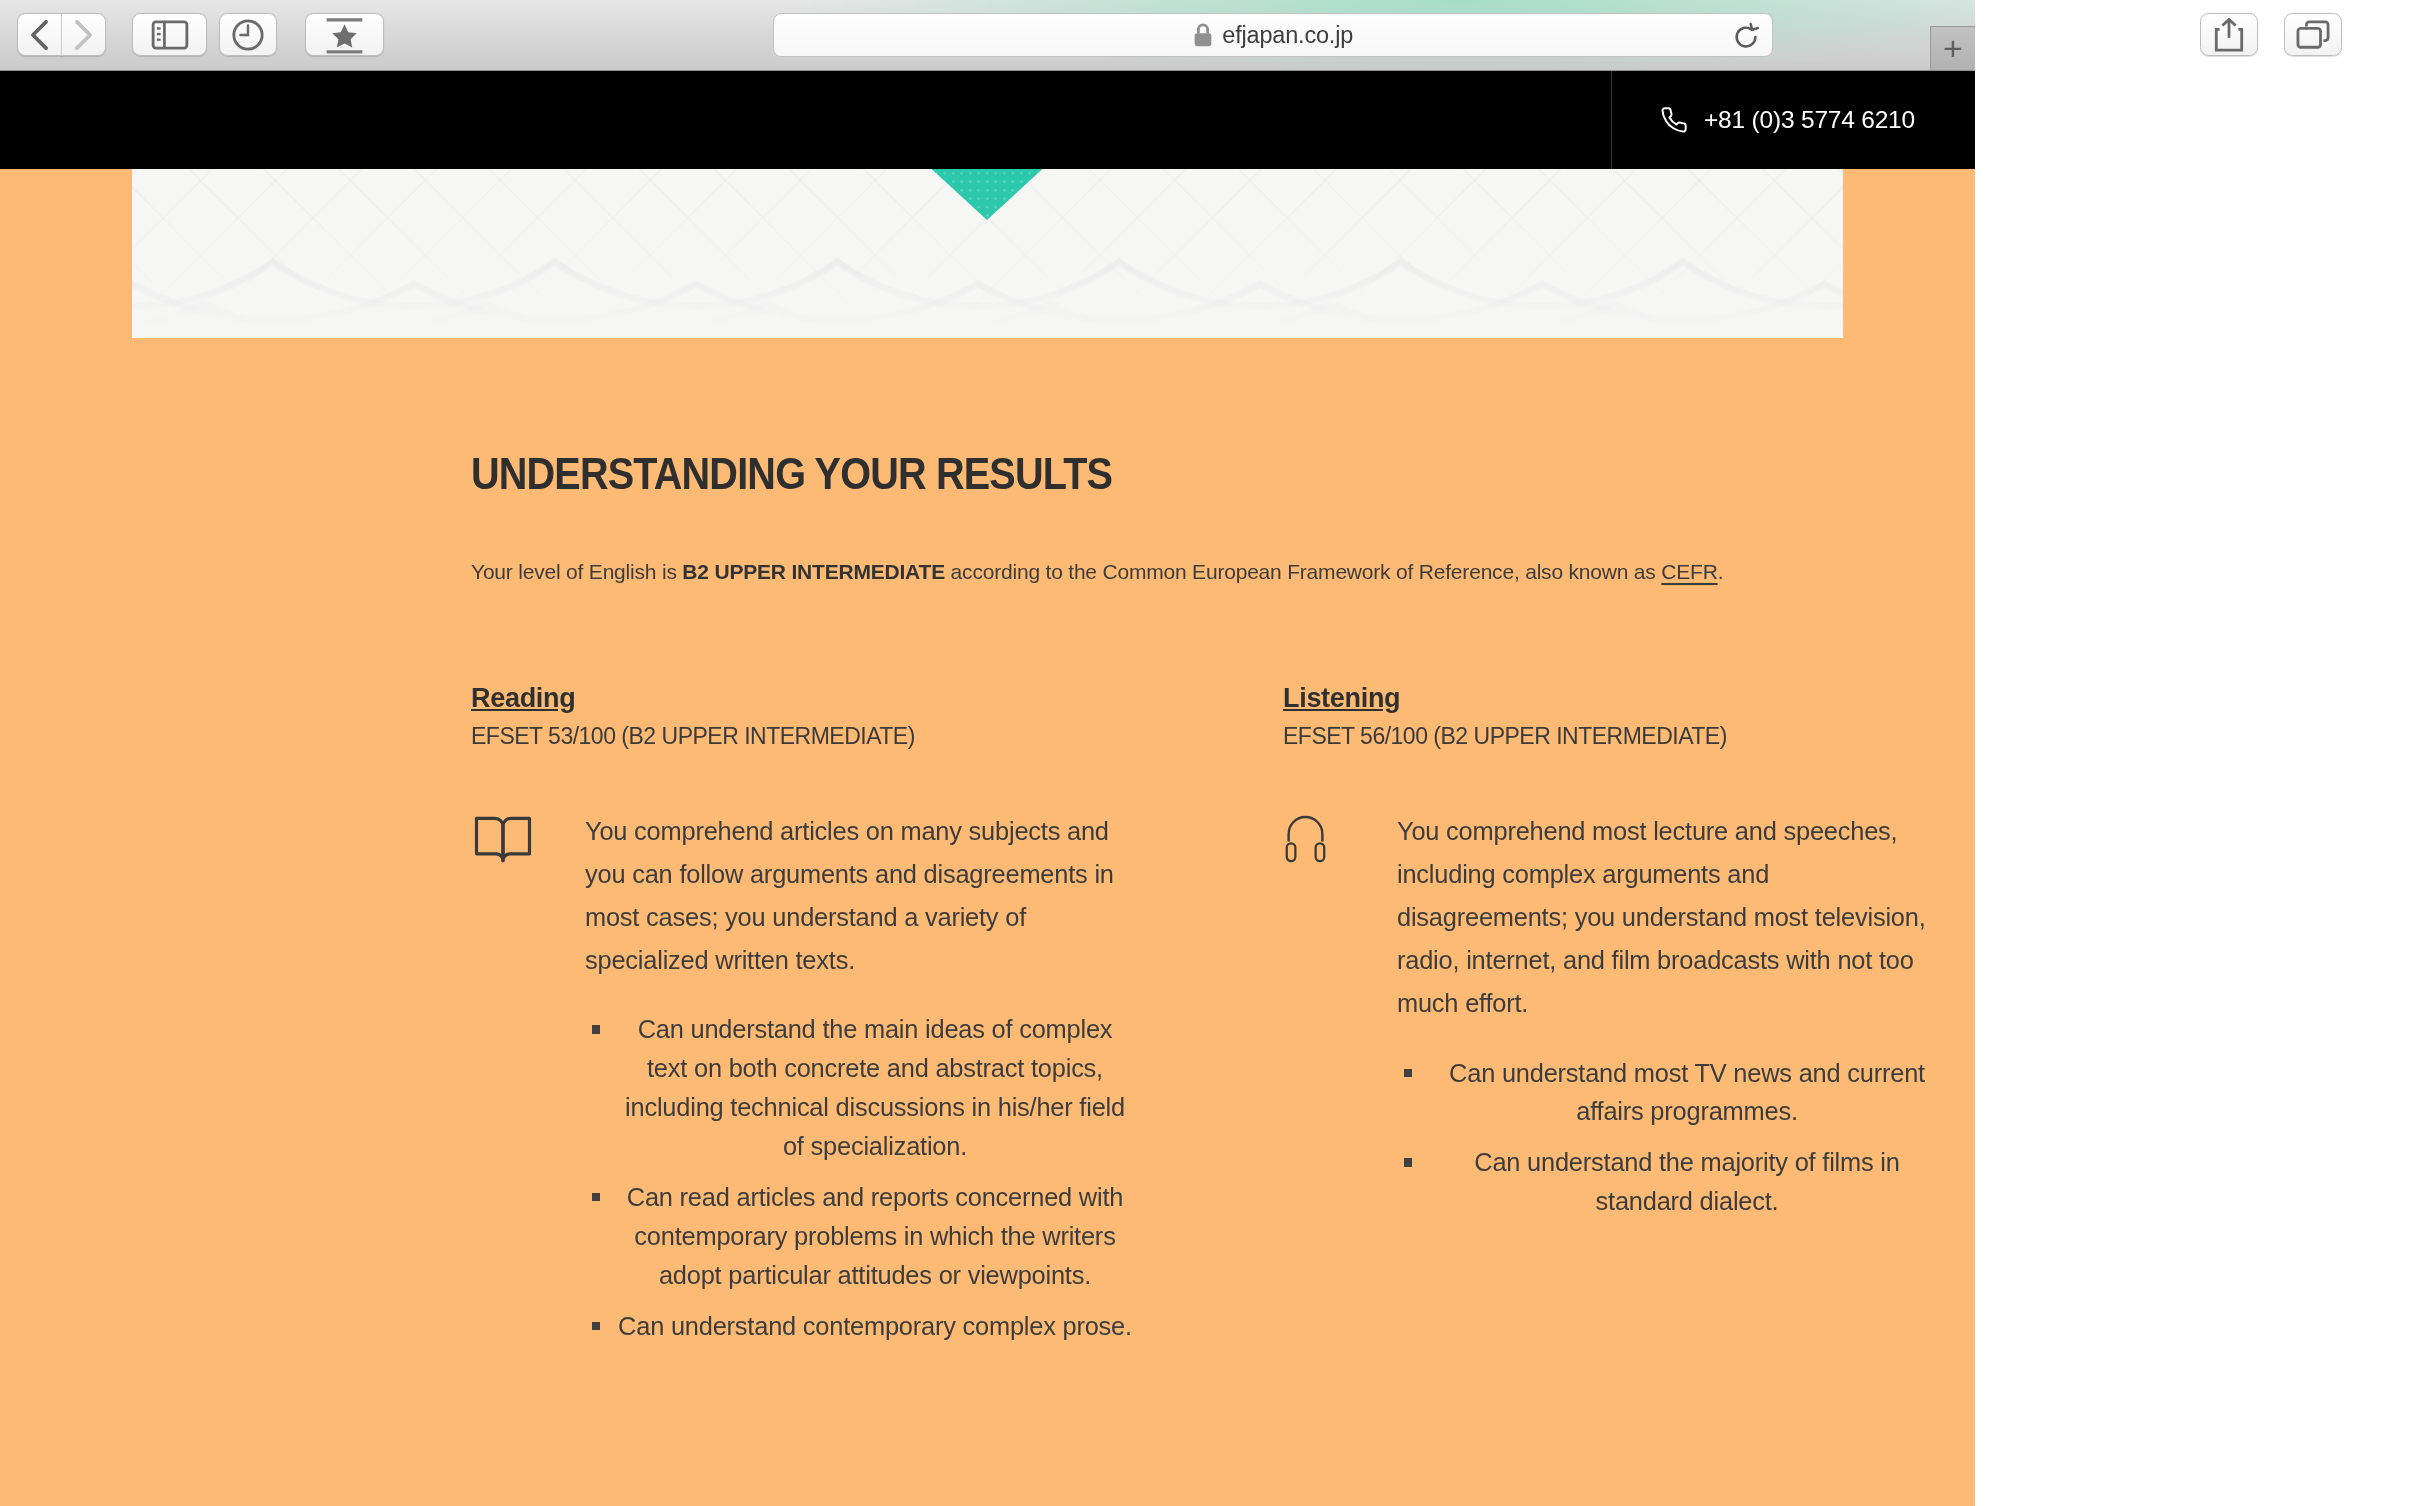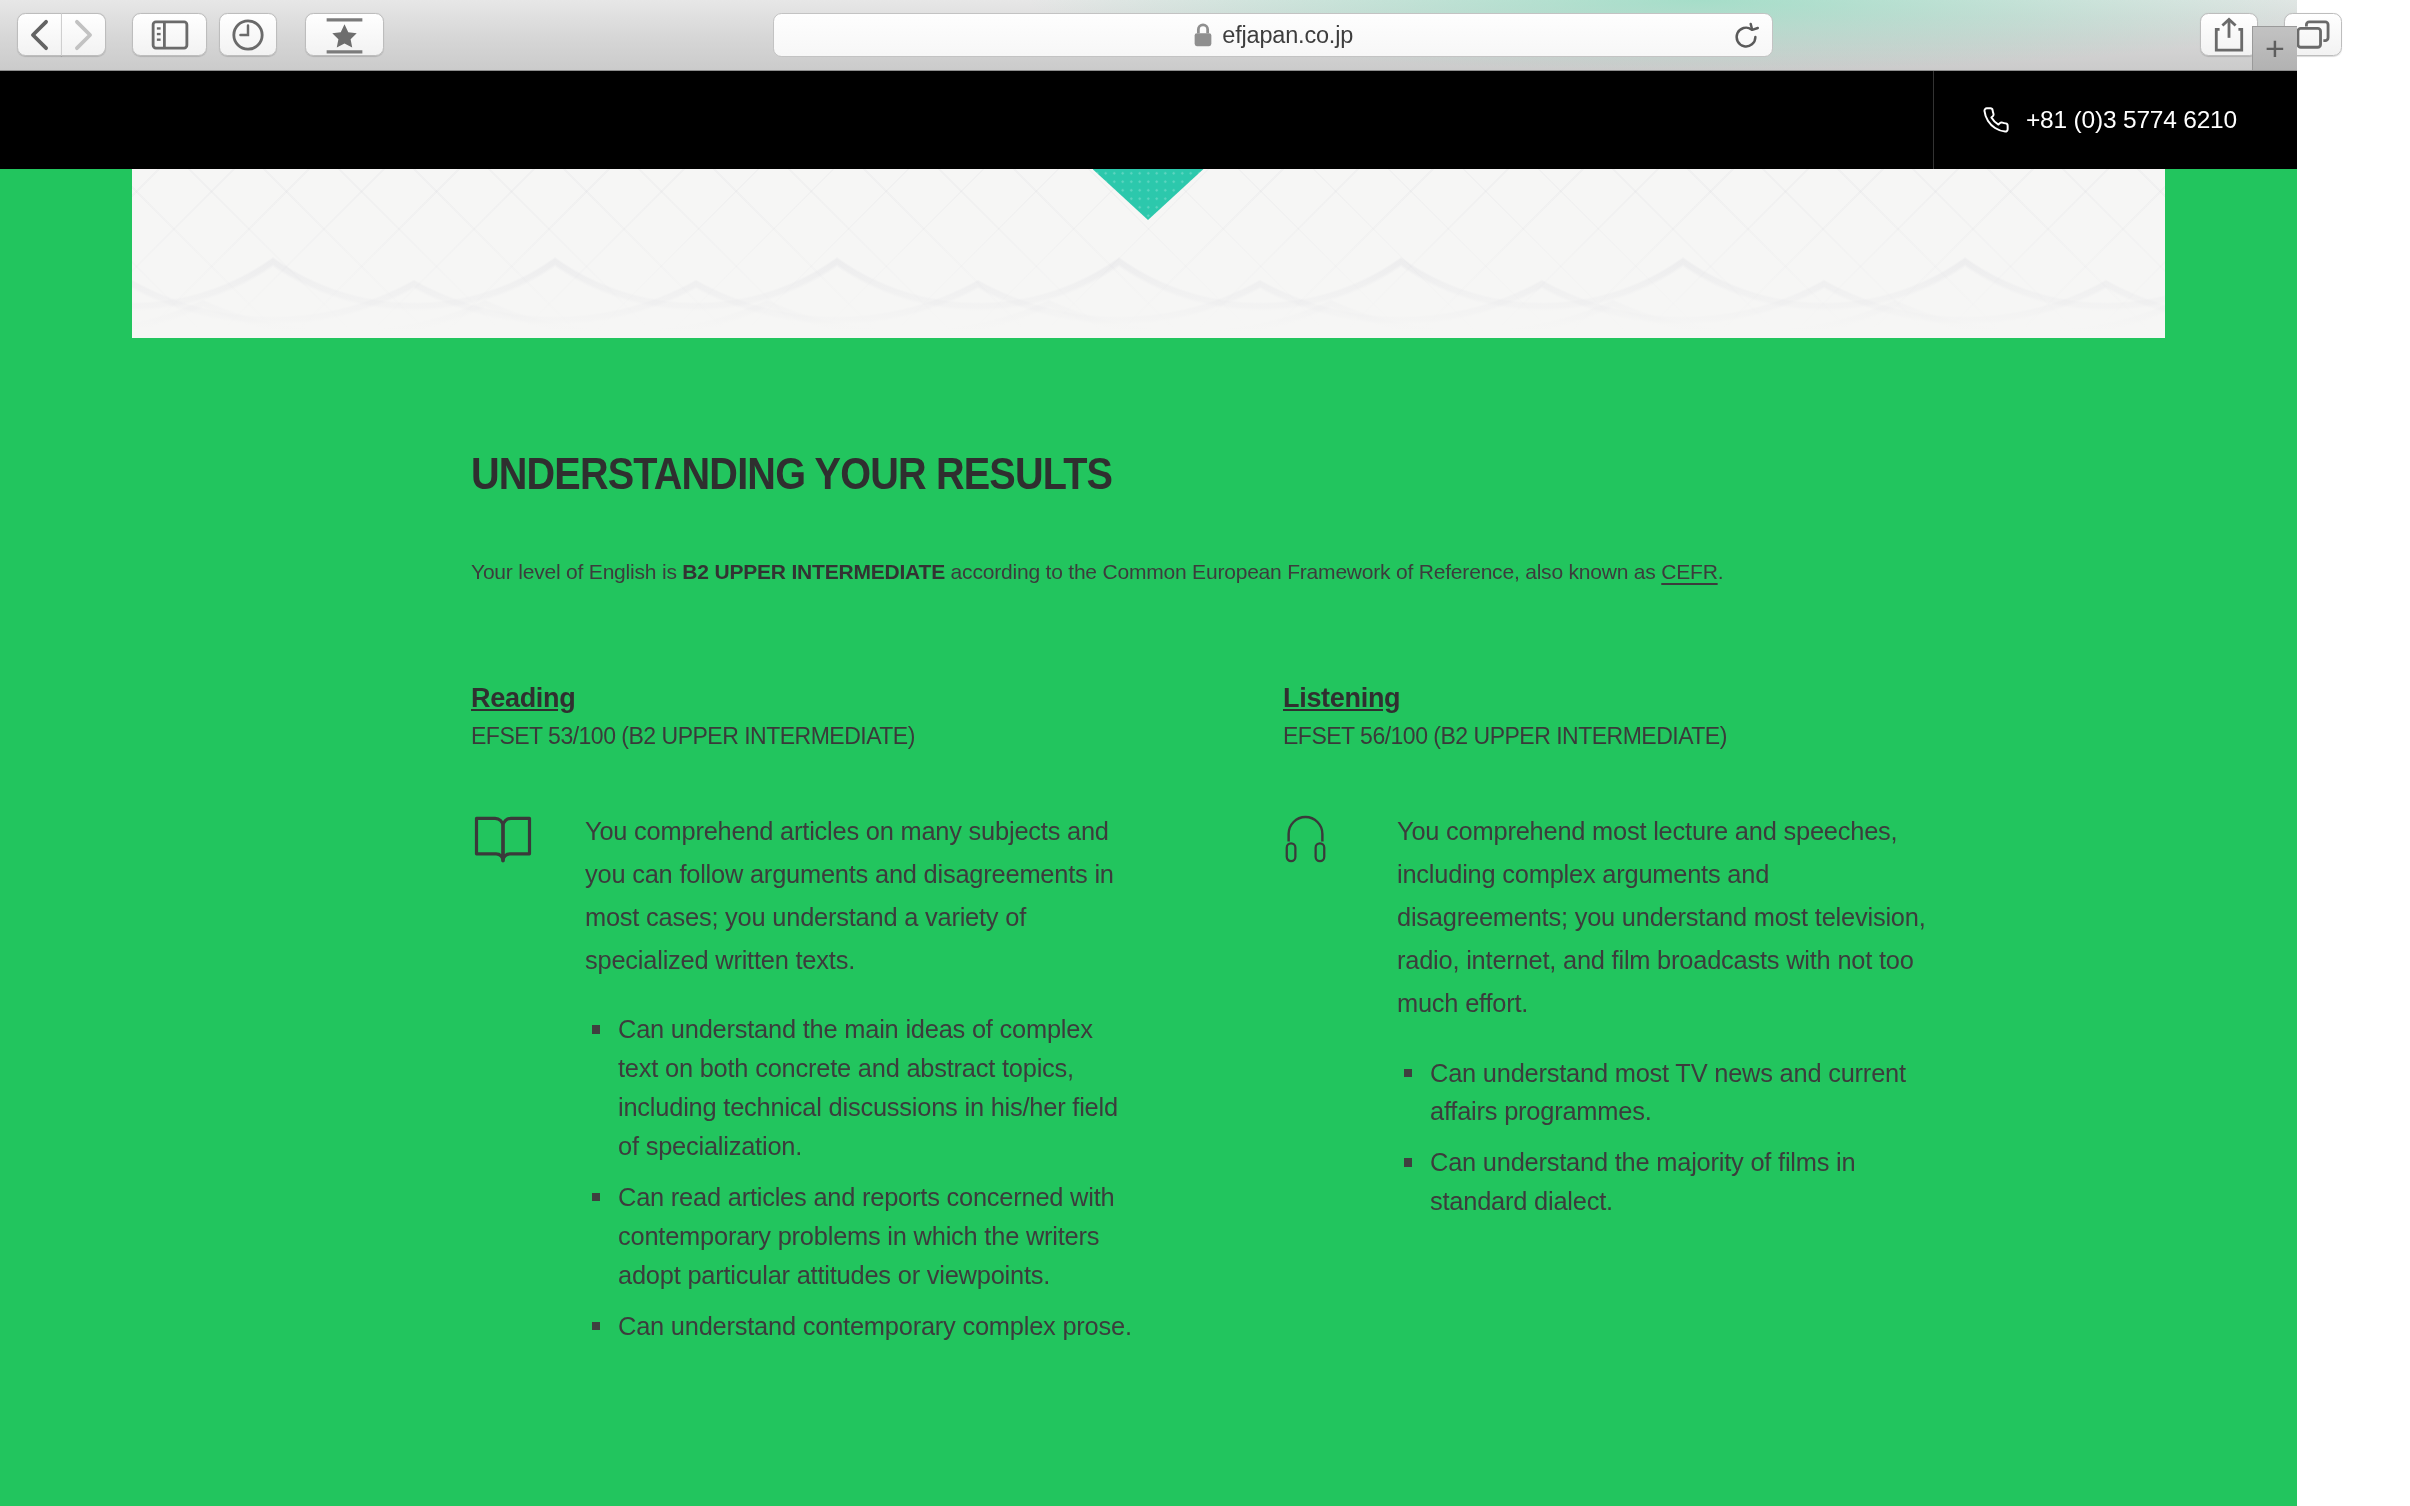--- a/index.html
+++ b/index.html
@@ -1,18 +1,18 @@
 <!DOCTYPE html>
 <html style="font-size:15px"><head>
 <meta charset="utf-8">
 <style>
   * { margin:0; padding:0; box-sizing:border-box; }
   html,body { width:2411px; height:1507px; overflow:hidden; background:#fff;
               font-family:"Liberation Sans","DejaVu Sans",sans-serif; }
-  .screen { position:relative; width:2297px; height:1507px; background:#22c55e; }
+  .screen { position:relative; width:1975px; height:1507px; background:#fdba74; }
 
   
   .toolbar { position:relative; height:71px;
     background:linear-gradient(180deg,#e7e7e7 0%,#d6d6d6 55%,#cbcbcb 100%);
     border-bottom:0.9px solid #8d8d8d; }
   .toolbar::after { content:""; position:absolute; inset:0; pointer-events:none;
     background:radial-gradient(ellipse 989px 104px at 74% 0%, rgba(111,214,176,.55), rgba(111,214,176,0) 68%); }
   .tbtn { position:absolute; top:13px; height:43px;
     background:linear-gradient(180deg,#fff,#f2f2f2);
     border:0.9px solid #bdbdbd; border-radius:8.5px;
@@ -71,21 +71,21 @@
   .intro b { font-weight:700; color:#333; }
   .intro a { color:#3c3c3c; text-decoration:underline; text-underline-offset:3.8px; cursor:pointer; }
 
   .columns { display:flex; gap:151px; margin-top:94px; }
   .col { width:661px; }
   h3.skill { font-size:27px; font-weight:700; color:#303030; letter-spacing:-0.3px; margin-bottom:8.5px;text-decoration:underline; }
   .score { font-size:23px; color:#3a3a3a; letter-spacing:-0.5px; }
   .iconrow { display:flex; margin-top:60px; }
   .iconcell { flex:0 0 114px; padding-top:3.8px; }
   .desc { flex:1; font-size:25.4px; line-height:1.7; letter-spacing:-0.2px; color:#3c3c3c; }
-  ul.points { list-style:none; margin:28px 0 0 120px; }
+  ul.points { list-style:none; margin:28px 0 0 120px;text-align:center; }
   ul.points li { position:relative; padding-left:27px; margin-bottom:12.2px;
     font-size:25.4px; line-height:1.53; letter-spacing:-0.2px; color:#3c3c3c; }
   ul.points li::before { content:""; position:absolute; left:0.9px; top:15px;
     width:8.5px; height:8.5px; background:#3f3f3f; }
 </style>
 </head>
 <body>
 
 <div class="screen">
 

